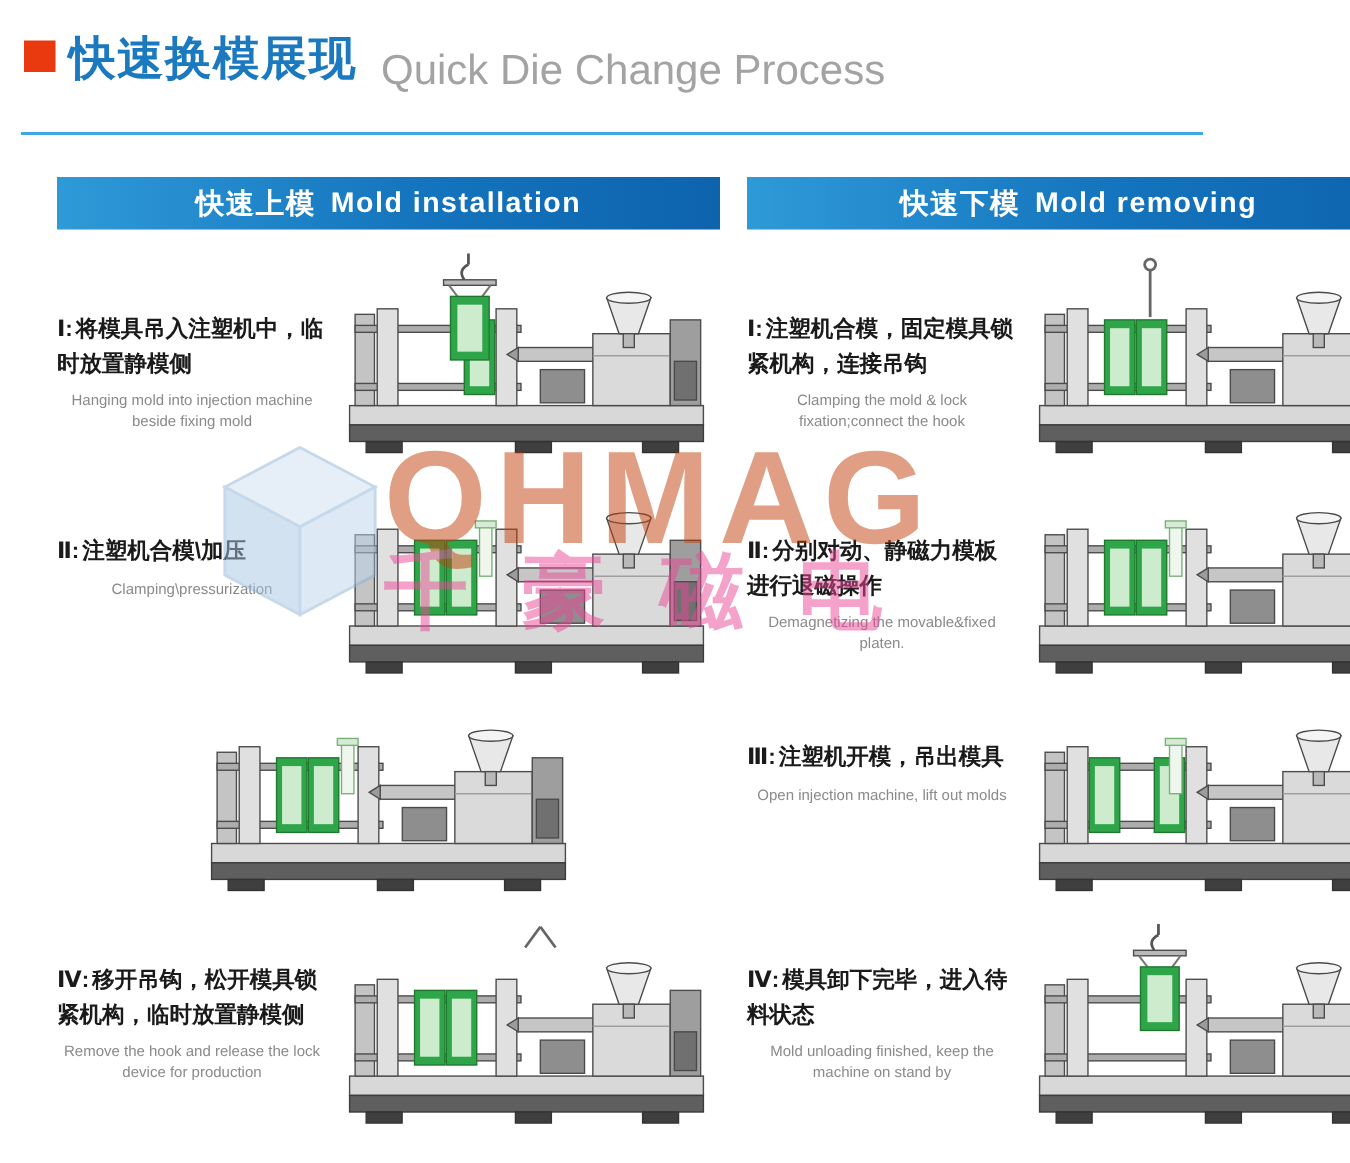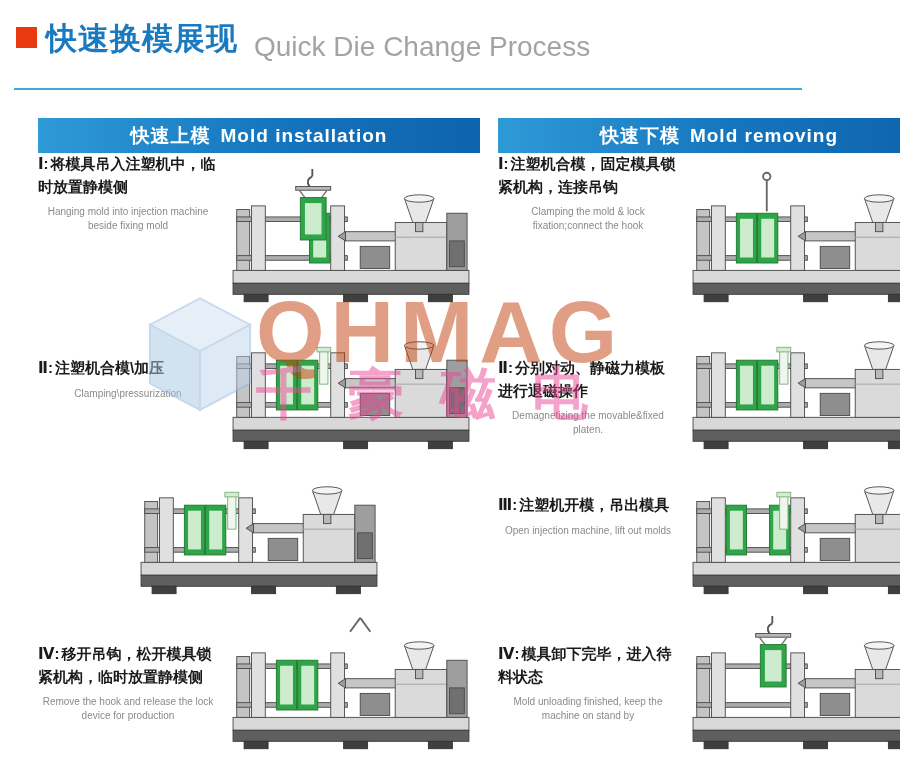--- a/index.html
+++ b/index.html
@@ -20,21 +20,21 @@
   .bar{height:35px;background:linear-gradient(90deg,#2f9ad8 0%,#1474bd 55%,#0e63ad 100%);
        color:#fff;display:flex;align-items:center;justify-content:center;gap:10px;
        font-size:19px;font-weight:bold;letter-spacing:1px;}
 
   .step{display:flex;gap:4px;}
   .step.s1{height:178px;}
   .step.s2{height:145px;}
   .step.s3{height:145px;}
   .step.s4{height:142px;}
   .txt{width:180px;flex:0 0 180px;}
-  .s1 .txt{}
+  .s1 .txt{padding-top:56px;}
   .s2 .txt{padding-top:26px;}
   .s3 .txt{padding-top:18px;}
   .s4 .txt{padding-top:22px;}
   .cn{font-size:15px;font-weight:bold;color:#1a1a1a;line-height:1.5;}
   .num{font-weight:bold;color:#1a1a1a;margin-right:2px;}
   .en{font-size:10px;color:#8a8a8a;line-height:1.35;margin-top:7px;text-align:center;}
   .fig{flex:1;display:flex;align-items:center;justify-content:center;overflow:visible;}
   .s1 .fig{align-items:flex-start;padding-top:14px;}
 
   

